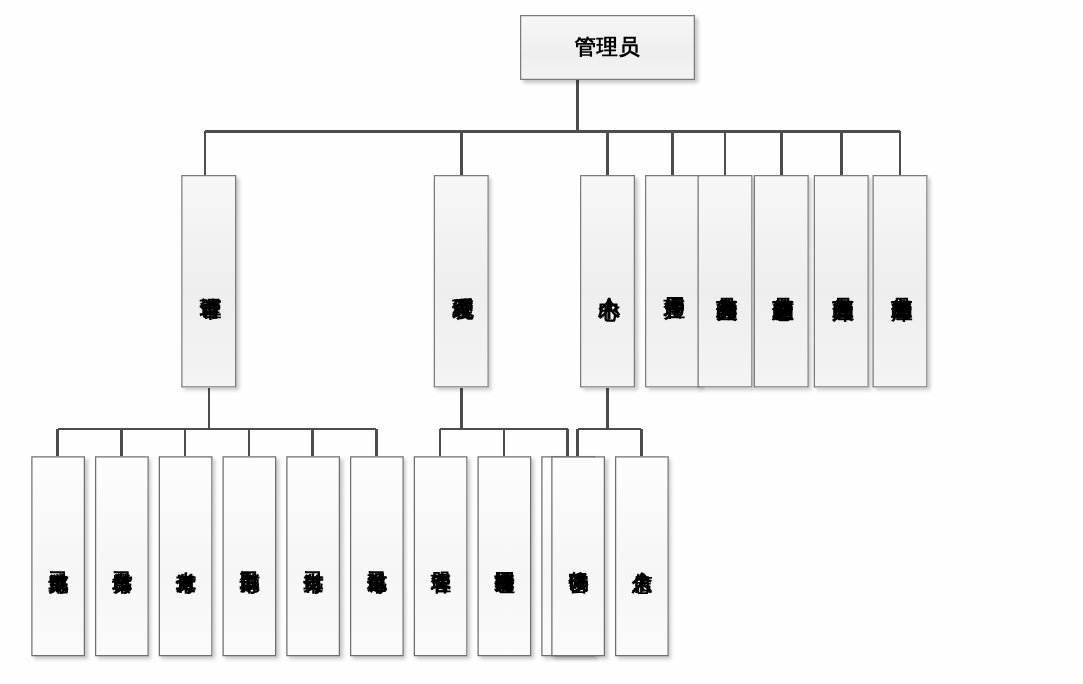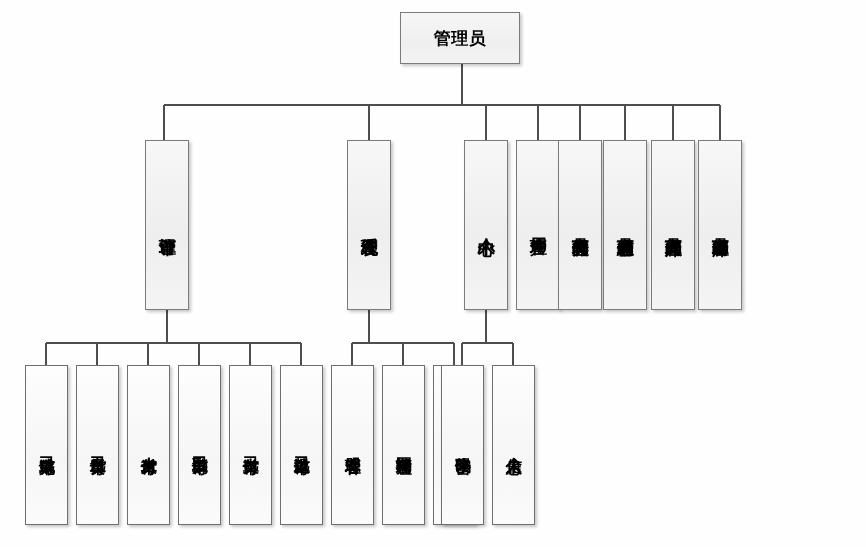--- a/index.html
+++ b/index.html
@@ -96,21 +96,21 @@
       <line x1="352" y1="343" x2="454" y2="343" stroke="#4d4d4d" stroke-width="2" shape-rendering="crispEdges"></line>
       <line x1="352" y1="343" x2="352" y2="365" stroke="#4d4d4d" stroke-width="2" shape-rendering="crispEdges"></line>
       <line x1="403" y1="343" x2="403" y2="365" stroke="#4d4d4d" stroke-width="2" shape-rendering="crispEdges"></line>
       <line x1="454" y1="343" x2="454" y2="365" stroke="#4d4d4d" stroke-width="2" shape-rendering="crispEdges"></line>
       <line x1="486" y1="310" x2="486" y2="343" stroke="#4d4d4d" stroke-width="2" shape-rendering="crispEdges"></line>
       <line x1="462" y1="343" x2="513" y2="343" stroke="#4d4d4d" stroke-width="2" shape-rendering="crispEdges"></line>
       <line x1="462" y1="343" x2="462" y2="365" stroke="#4d4d4d" stroke-width="2" shape-rendering="crispEdges"></line>
       <line x1="513" y1="343" x2="513" y2="365" stroke="#4d4d4d" stroke-width="2" shape-rendering="crispEdges"></line>
     </svg>
 
-  <div class="node root" id="node-admin" style="left: 400px; top: 12px; width: 120px; height: 52px;">
+  <div class="node root" id="node-admin" style="left: 416px; top: 12px; width: 140px; height: 52px;">
     <span class="label">管理员</span>
   </div>
 
   <div class="node vert" id="node-order-mgmt" style="left: 145px; top: 140px; width: 44px; height: 170px;">
     <span class="label">订单管理</span>
   </div>
   <div class="node vert" id="node-system-mgmt" style="left: 347px; top: 140px; width: 44px; height: 170px;">
     <span class="label">系统管理</span>
   </div>
   <div class="node vert" id="node-personal-center" style="left: 464px; top: 140px; width: 44px; height: 170px;">

